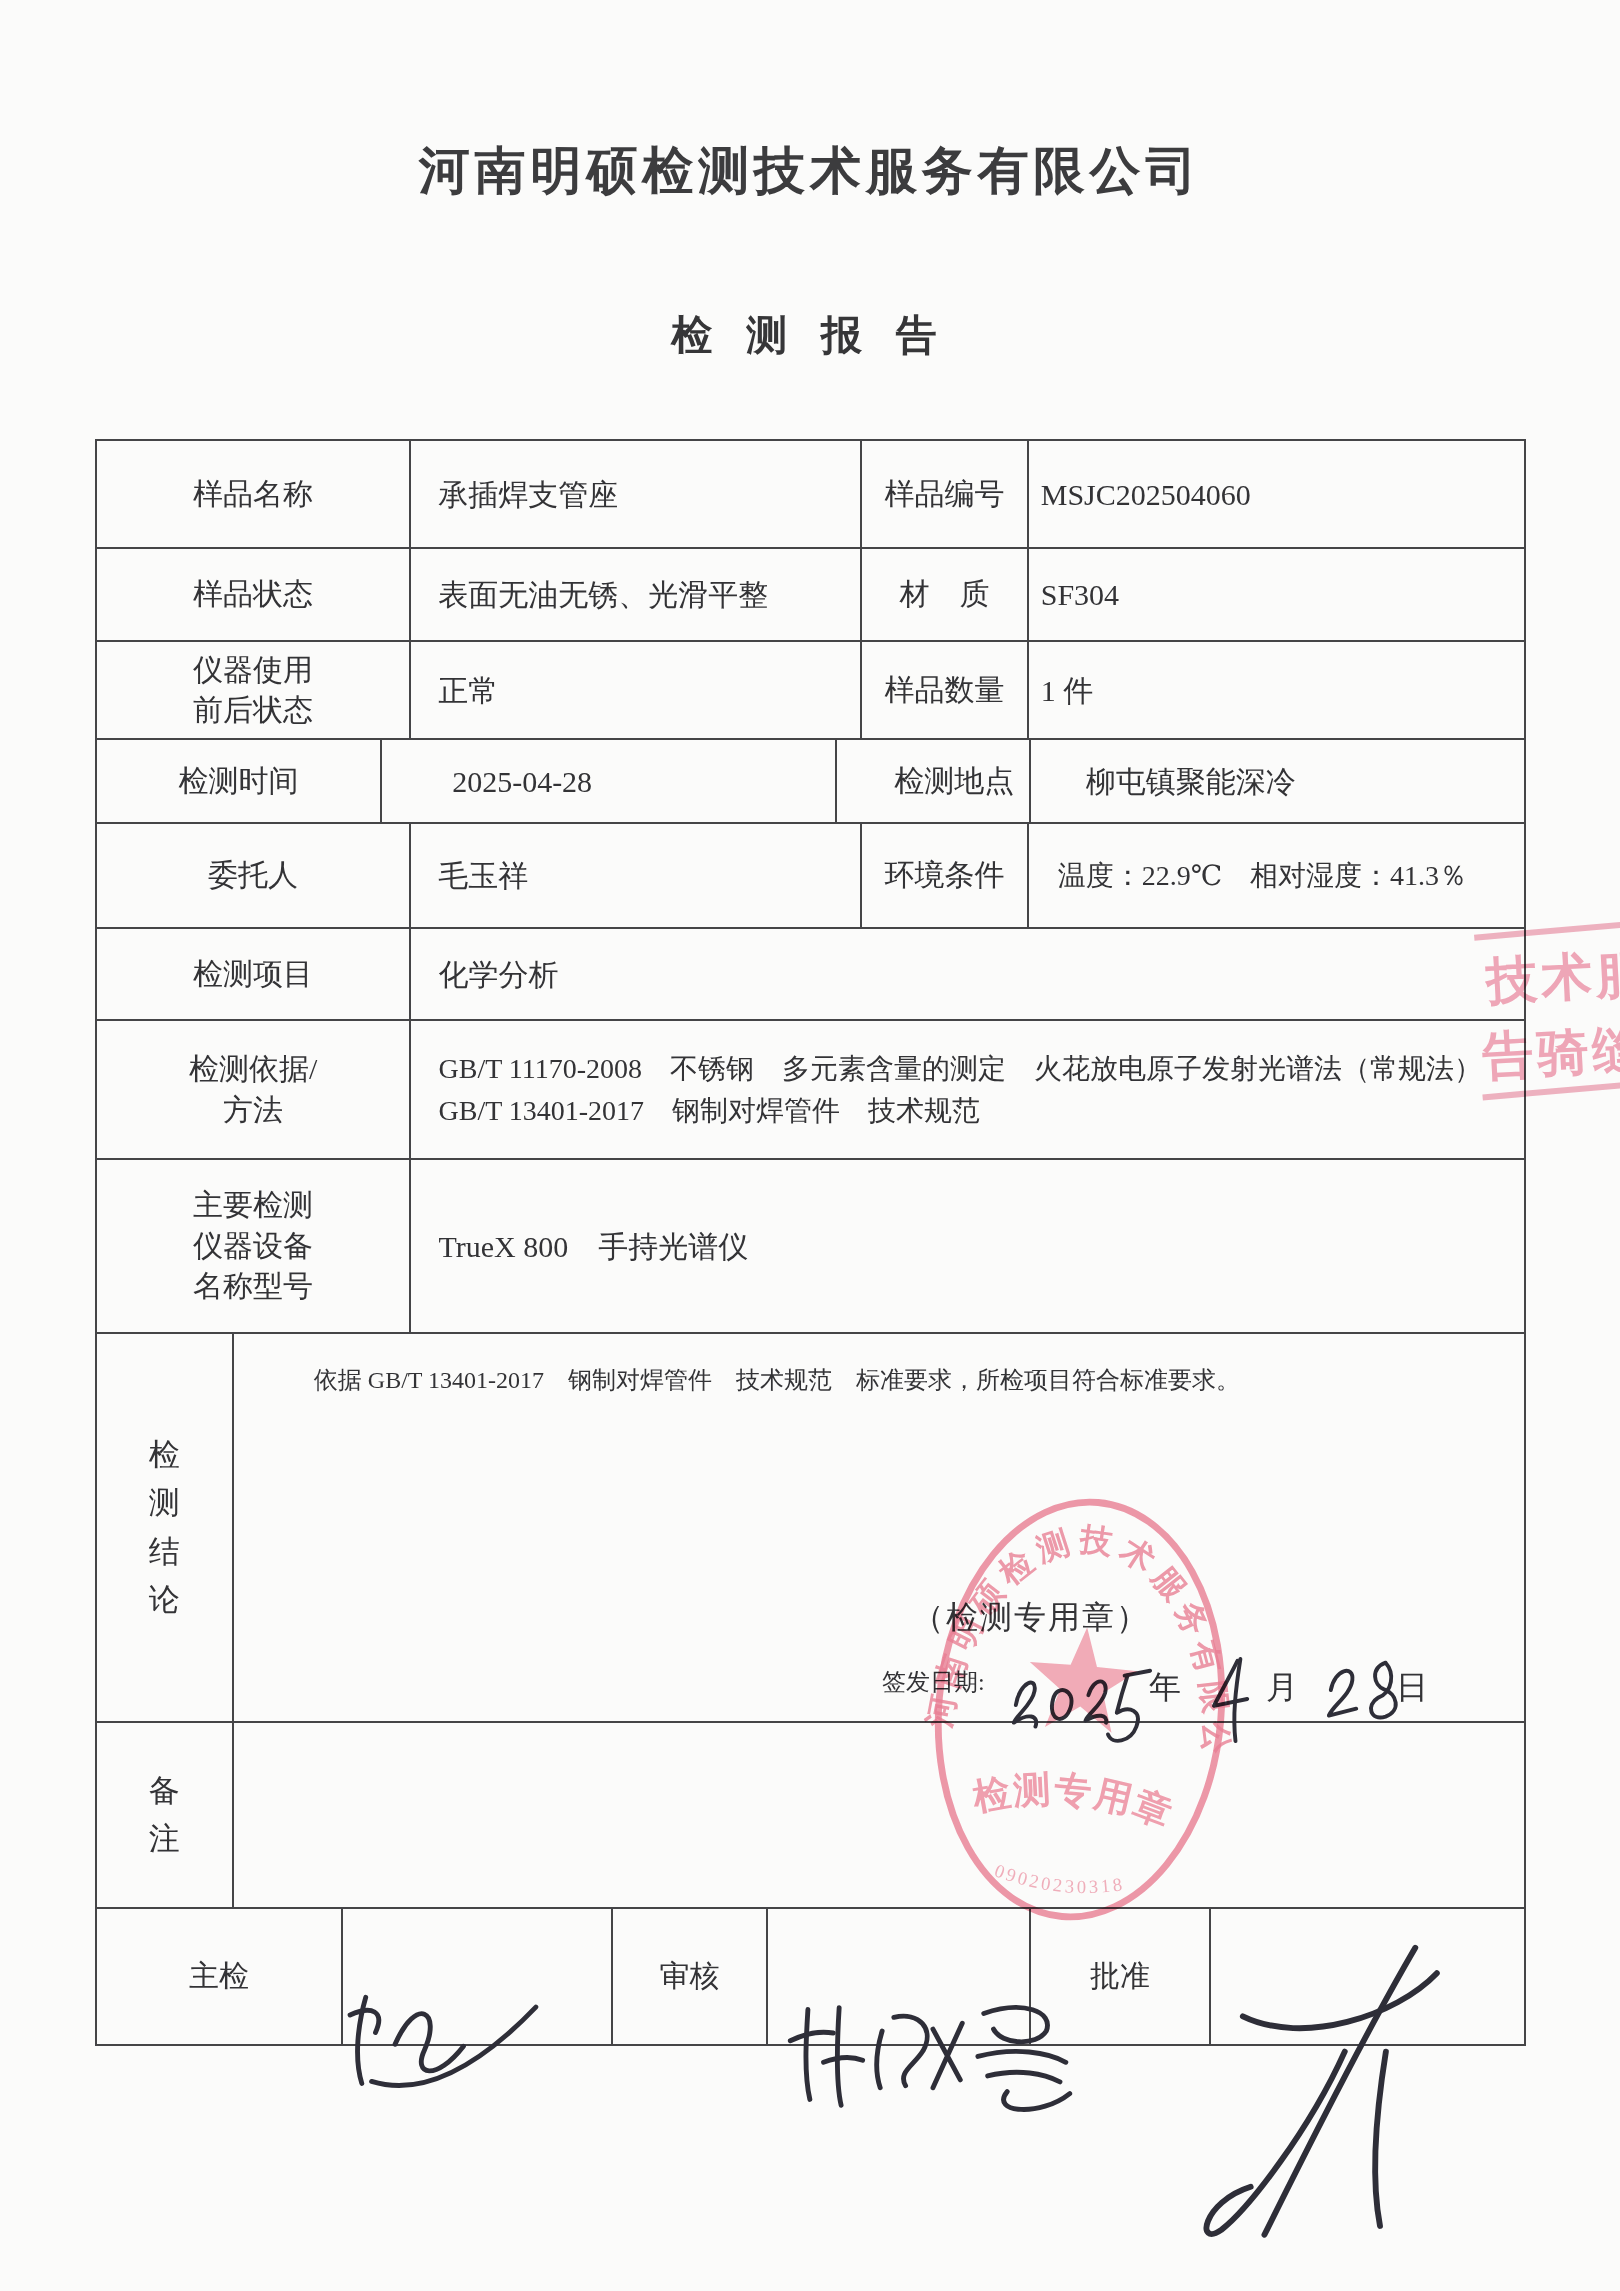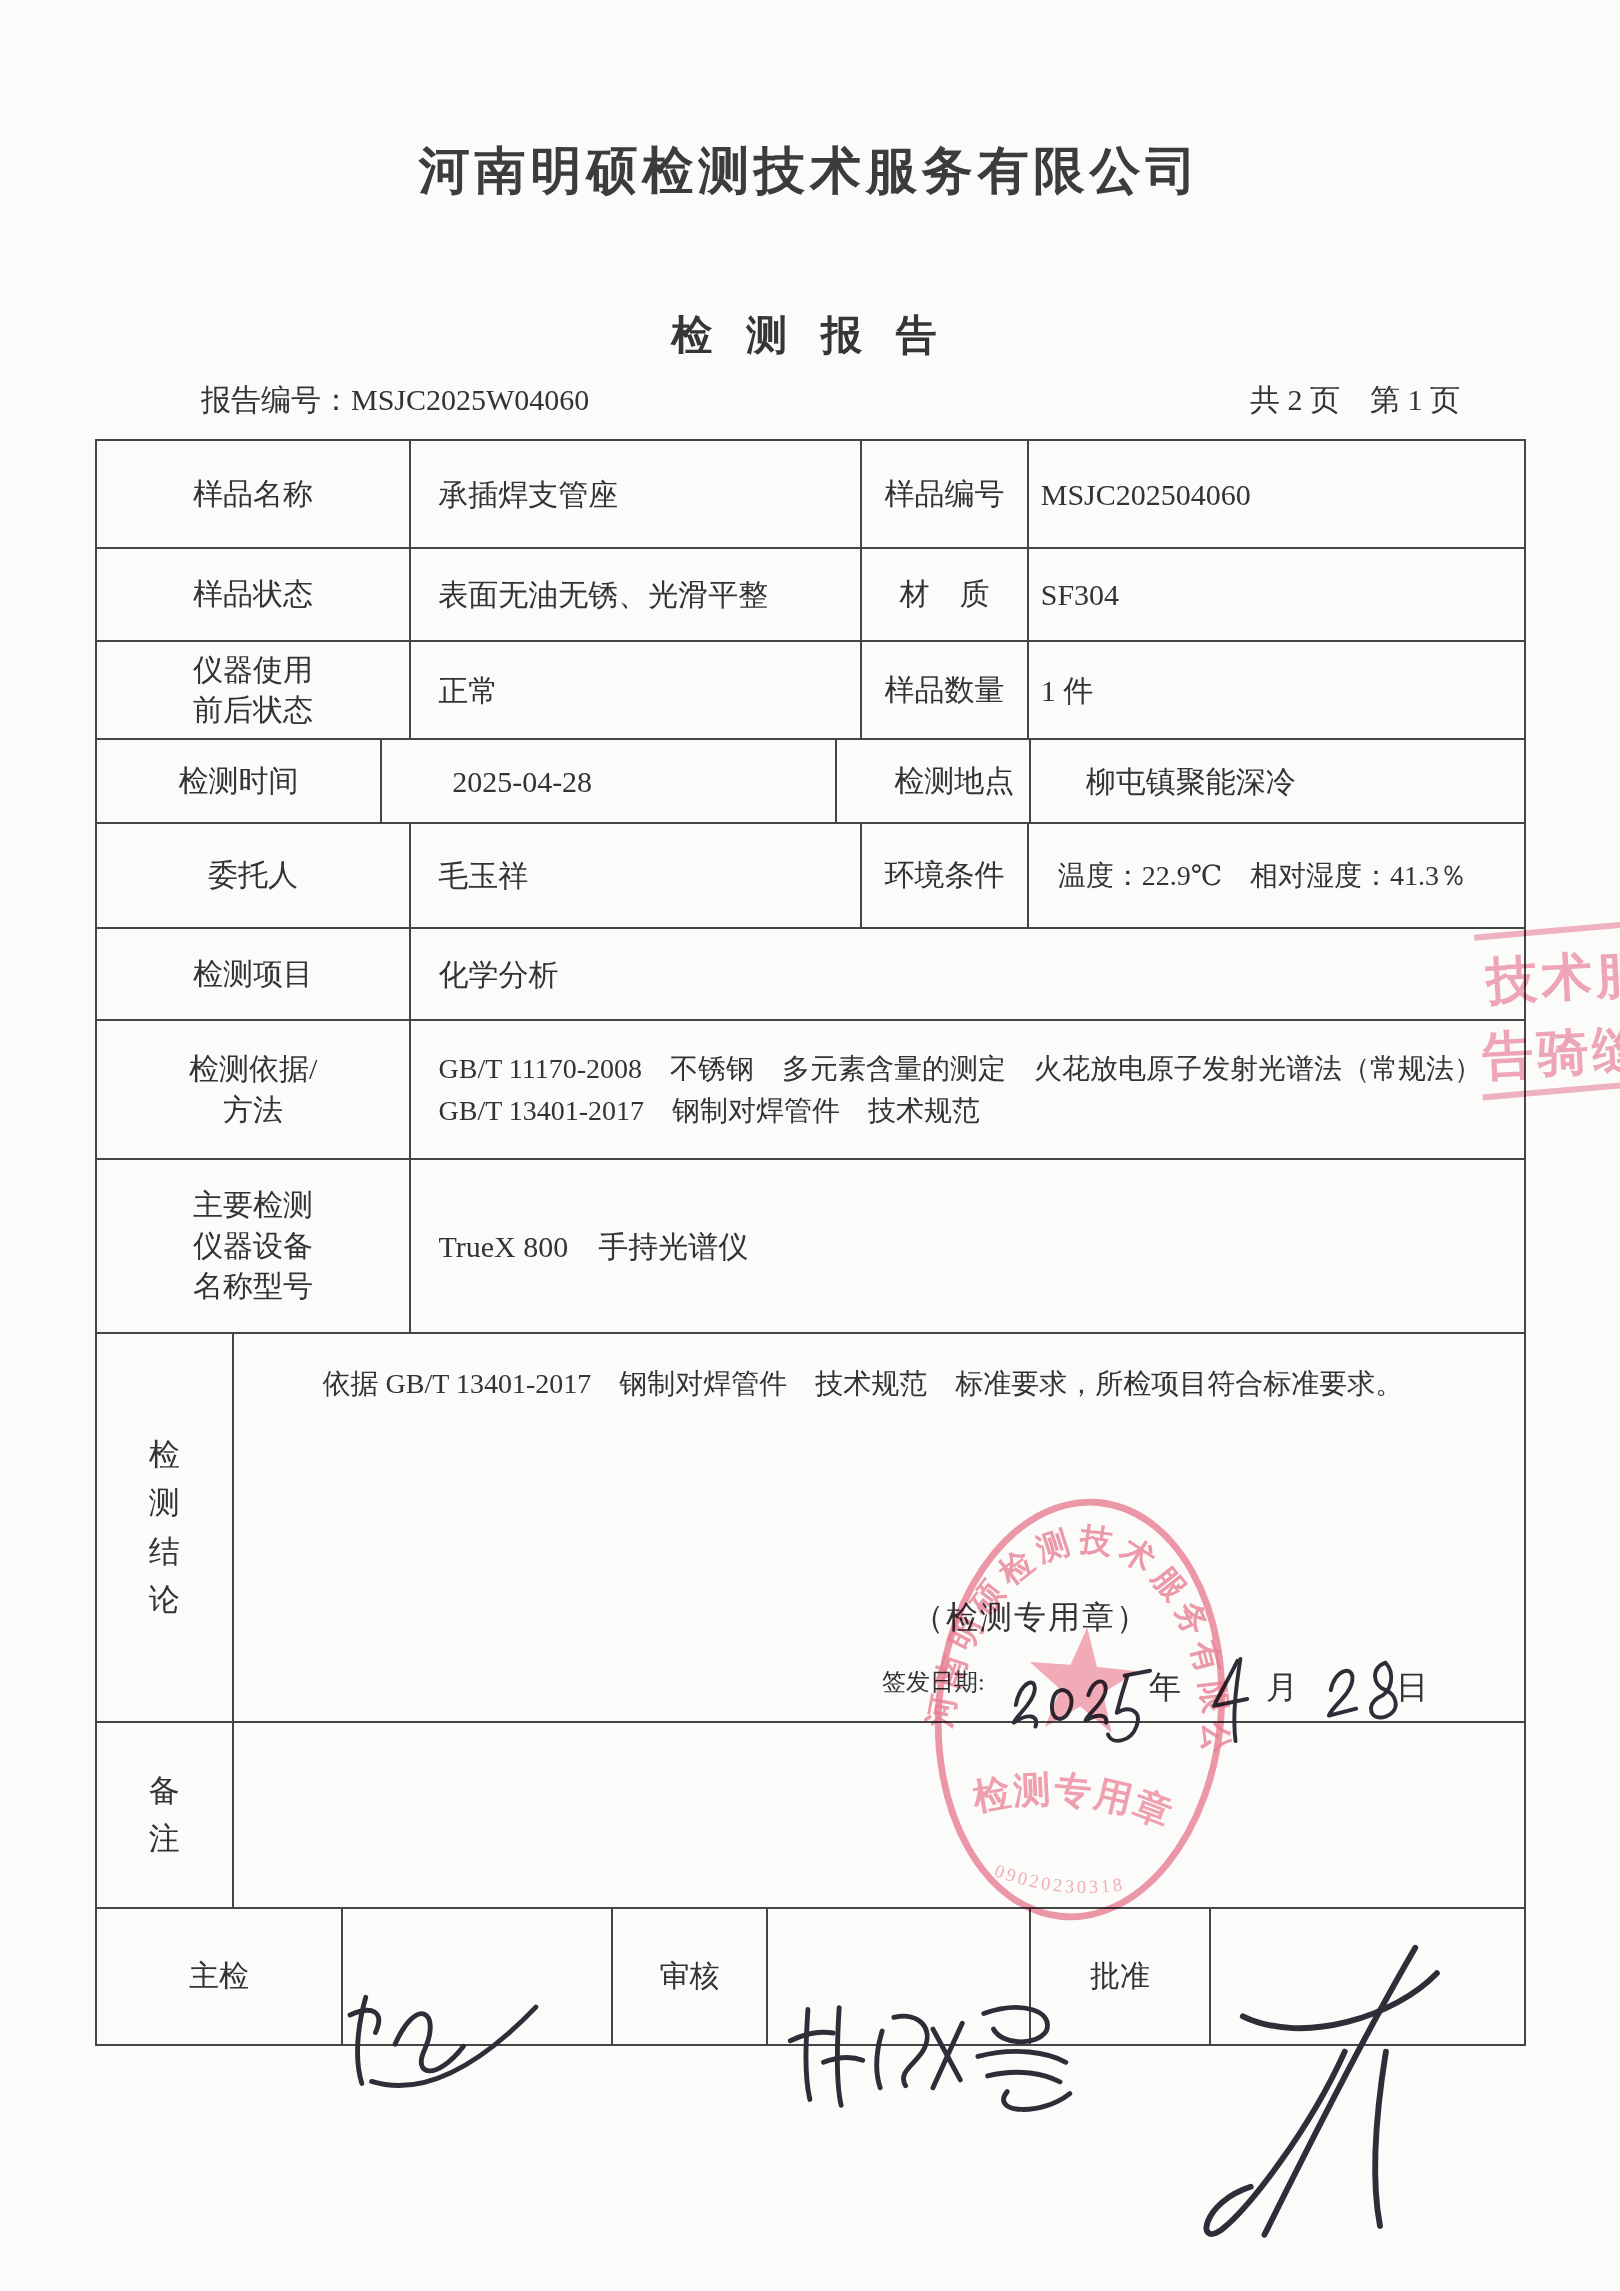--- a/index.html
+++ b/index.html
@@ -45,21 +45,21 @@
   .w-wlab{width:315px;} .w-wval{width:1116px;}
   .w-nlab{width:137px;} .w-nval{width:1294px;}
   .h-r1{height:108px;} .h-r2{height:93px;} .h-r3{height:98px;}
   .h-r4{height:84px;gap:43px;} .h-r5{height:105px;} .h-r6{height:92px;}
   .h-r7{height:139px;} .h-r8{height:174px;} .h-r9{height:389px;}
   .h-r10{height:186px;} .h-r11{height:135px;}
   .env-val{font-size:28px;padding-left:29px;}
   .vert-lab{font-size:31px;line-height:1.55;}
   .concl-cell{align-items:flex-start;padding-top:27.4px;}
   .concl-text{
-    font-size:28px;line-height:1.65;text-indent:2.2em;
+    font-size:24px;line-height:1.65;text-indent:2.2em;
     padding-left:27.4px;padding-right:29px;white-space:normal;
   }
   .sig-w1{width:246px;} .sig-w2{width:270px;} .sig-w3{width:155px;}
   .sig-w4{width:263px;} .sig-w5{width:180px;} .sig-w6{width:292px;}
 
   
   .stamp-note{position:absolute;left:912px;top:1596px;font-size:32px;color:#333336;letter-spacing:2px;}
   .issue-label{position:absolute;left:882px;top:1666px;font-size:24px;color:#333336;}
   .issue-year{position:absolute;left:1149px;top:1666px;font-size:32px;color:#333336;}
   .issue-month{position:absolute;left:1266px;top:1666px;font-size:32px;color:#333336;}
@@ -82,26 +82,20 @@
   .hw{position:absolute;}
   .hw path{fill:none;stroke:#2e2e38;stroke-linecap:round;stroke-linejoin:round;}
 </style>
 </head>
 <body>
 
 <div class="page">
 
   <div class="company-title">河南明硕检测技术服务有限公司</div>
   <div class="report-title">检 测 报 告</div>
-  <div class="meta-row">
-    <div>
-      <span>报告编号：</span><span>MSJC2025W04060</span>
-    </div>
-    <div>共 2 页　第 1 页</div>
-  </div>
 
   <div class="doc-table">
 
     <div class="t-row h-r1">
       <div class="t-cell lab w-l1">样品名称</div>
       <div class="t-cell val w-v1">承插焊支管座</div>
       <div class="t-cell lab w-l2">样品编号</div>
       <div class="t-cell val w-v2">MSJC202504060</div>
     </div>
 

